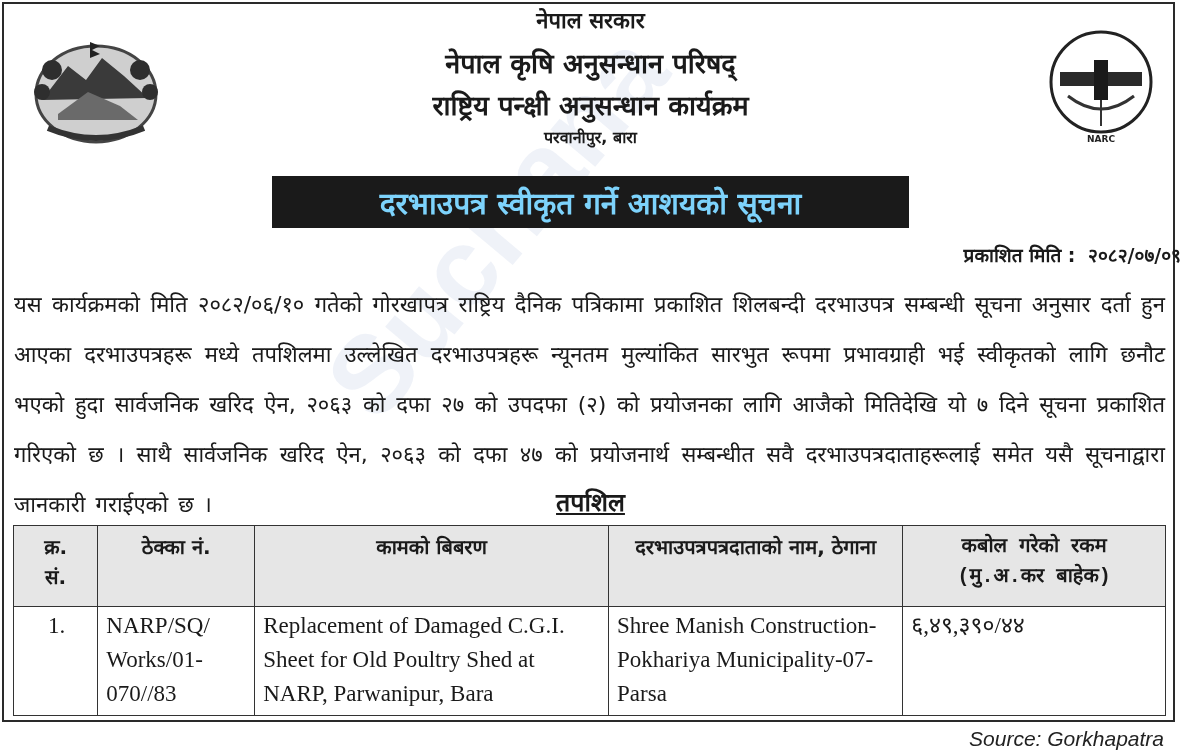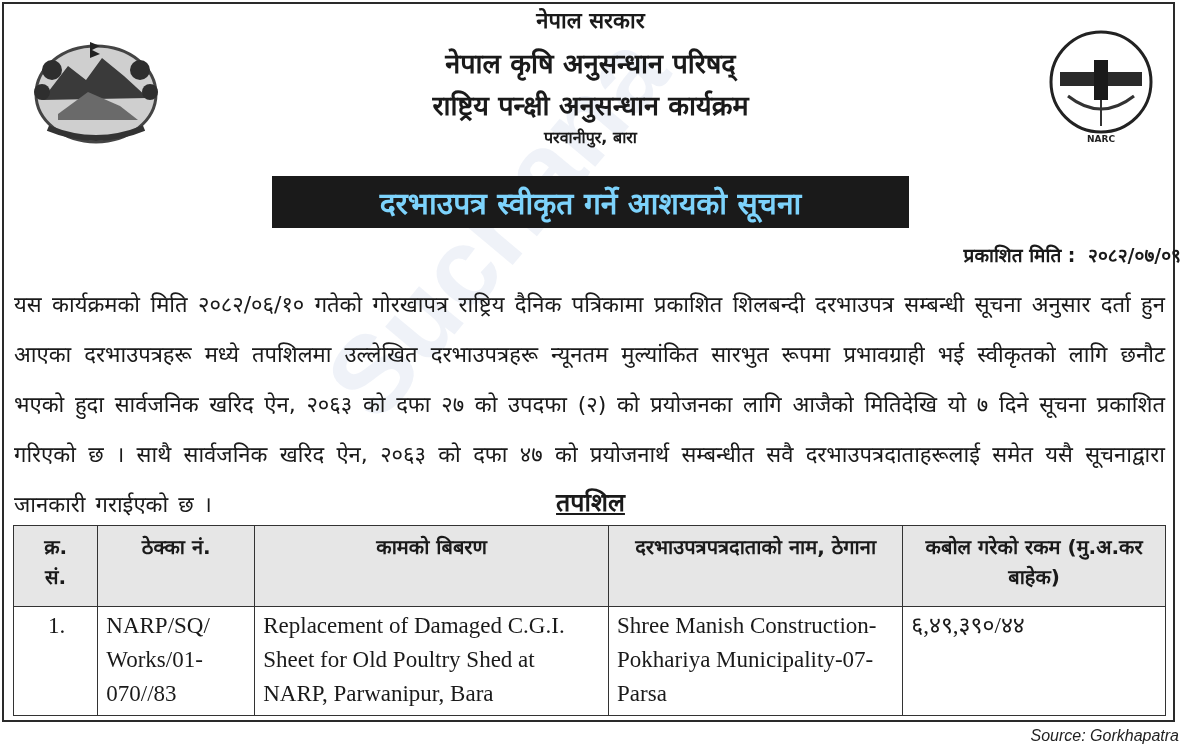--- a/index.html
+++ b/index.html
@@ -22,25 +22,25 @@
   .body-text { position: absolute; left: 14px; top: 280px; width: 1151px; font-size: 22px;
                line-height: 50px; text-align: justify; text-align-last: left; word-spacing: 3px; }
   .tapshil { position: absolute; left: 0; width: 1181px; top: 484px; text-align: center;
              font-size: 25px; font-weight: bold; text-decoration: underline; }
   table.t { position: absolute; left: 13px; top: 525px; width: 1153px; border-collapse: collapse; }
   table.t th, table.t td { border: 1.5px solid #333; }
   table.t th { background: #e6e6e6; font-size: 20px; font-weight: bold; vertical-align: top;
                padding: 6px 19px; height: 68px; line-height: 30px; text-align: center; }
   table.t td { font-family: "Liberation Serif", serif; font-size: 23px; line-height: 34px;
                vertical-align: top; padding: 2px 6px 4px 8px; height: 102px; }
-  .c-sn { width: 50px; } .c-ct { width: 126px; } .c-desc { width: 361px; } .c-bid { width: 278px; } .c-amt { width: 252px; }
+  .c-sn { width: 50px; } .c-ct { width: 126px; } .c-desc { width: 361px; } .c-bid { width: 278px; } .c-amt { width: 252px; font-family: Liberation Mono, monospace; }
   td.sn { text-align: center; }
   td.amt { vertical-align: middle; font-family: "DejaVu Sans", sans-serif; font-size: 19px; }
-  .source { position: absolute; right: 2px; top: 727px; font-family: "Liberation Sans", sans-serif;
-            font-style: italic; font-size: 16px; color: #222; }
+  .source { position: absolute; right: 17px; top: 727px; font-family: "Liberation Sans", sans-serif;
+            font-style: italic; font-size: 21px; color: #222; }
   .wm { position: absolute; pointer-events: none; }
   .wm-text { left: 300px; top: 360px; font-family: "Liberation Sans", sans-serif; font-size: 110px; font-weight: bold;
              color: rgba(120,150,200,0.12); transform: rotate(-50deg); transform-origin: left top; }
 </style>
 </head>
 <body>
 
 <div class="frame"></div>
 
 <div class="wm wm-text">Suchana</div>

